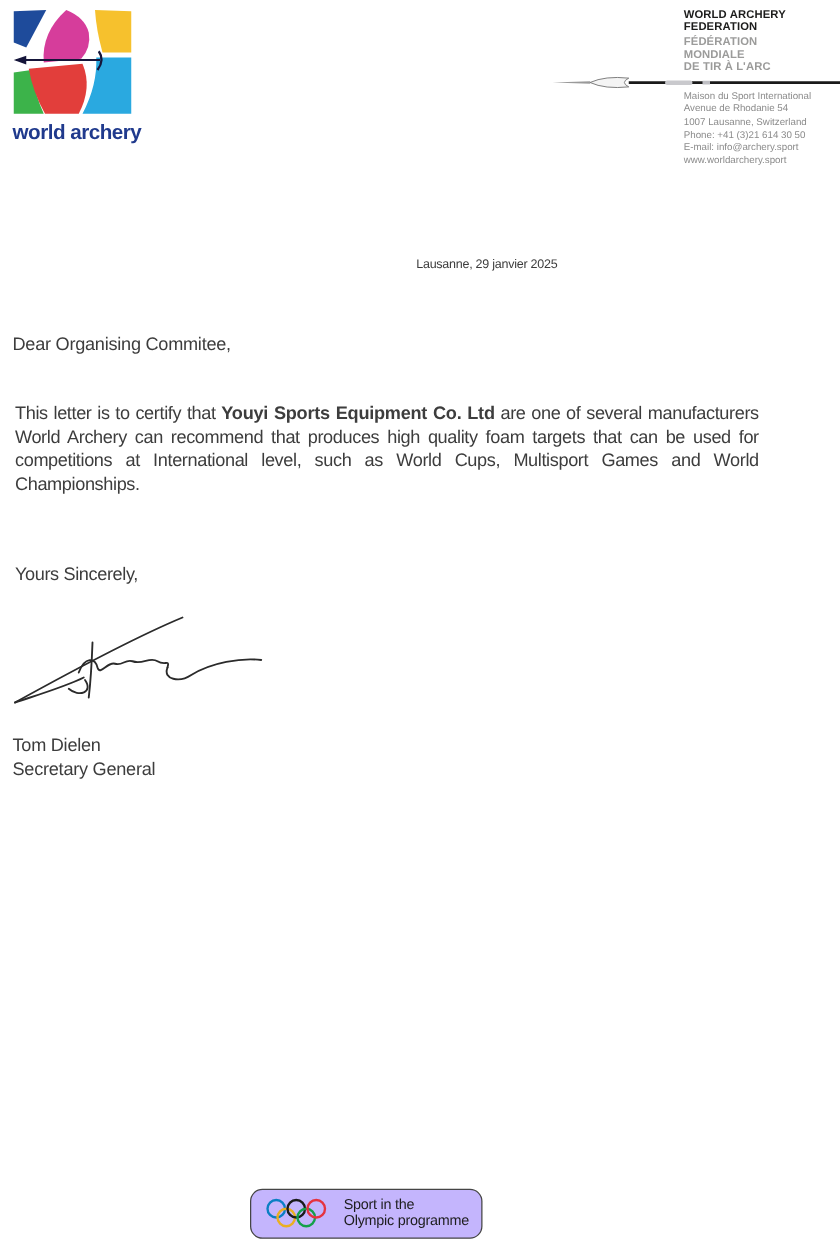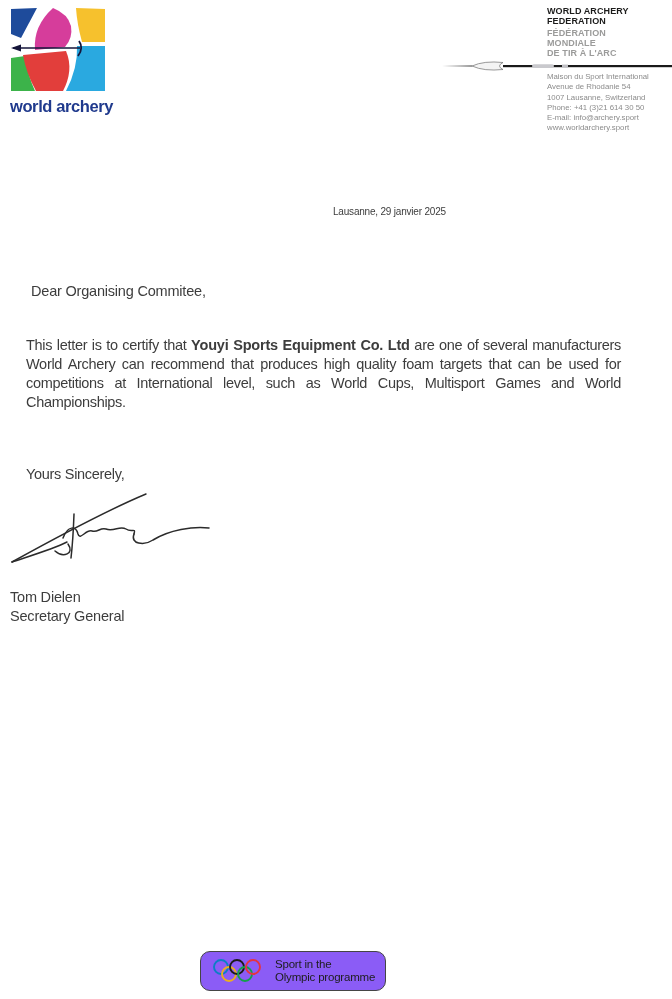--- a/index.html
+++ b/index.html
@@ -25,40 +25,40 @@
 
   .hdr-arrow { position:absolute; left:440px; top:60px; }
 
   .address { position:absolute; left:547px; top:72px;
              font-size:7.8px; line-height:10.3px; color:var(--gray_text); }
 
   
   .dateline { position:absolute; left:333px; top:206px;
               font-size:10px; letter-spacing:-0.2px; }
 
-  .salutation { position:absolute; left:10px; top:283px; font-size:14.5px; letter-spacing:-0.2px;margin-left:21px; }
+  .salutation { position:absolute; left:10px; top:268px; font-size:14.5px; letter-spacing:-0.2px; }
 
-  .para { position:absolute; left:10px; margin:16px; font-size:14.5px;
+  .para { position:absolute; left:10px; margin:2px; font-size:14.5px;
           line-height:19px; letter-spacing:-0.3px; }
   .para1 { top:320px; width:595px; text-align:justify; }
   .para1 b { letter-spacing:-0.2px; }
   .para2 { top:416px; width:620px; }
   .closing { top:449px; }
 
   .signature { position:absolute; left:5px; top:483px; }
 
   .signer { position:absolute; left:10px; top:588px;
             font-size:14.5px; line-height:19px; letter-spacing:-0.2px; }
 
   
   .olympic-box {
     position:absolute; left:200px; top:951px; width:186px; height:40px;
     border:1px solid #454545; border-radius:10px; box-sizing:border-box;
     display:flex; align-items:center; gap:11px; padding:0 8px 0 11px;
-    background:#8b5cf6;
+    background:#c4b5fd;
   }
   .olympic-text { font-size:11.5px; line-height:13.5px; color:#1d1d1d; letter-spacing:-0.2px; }
 </style>
 </head>
 <body>
 
 <div class="page">
 
   <div class="logo">
     <svg width="96" height="85" viewBox="0 0 96 85">

